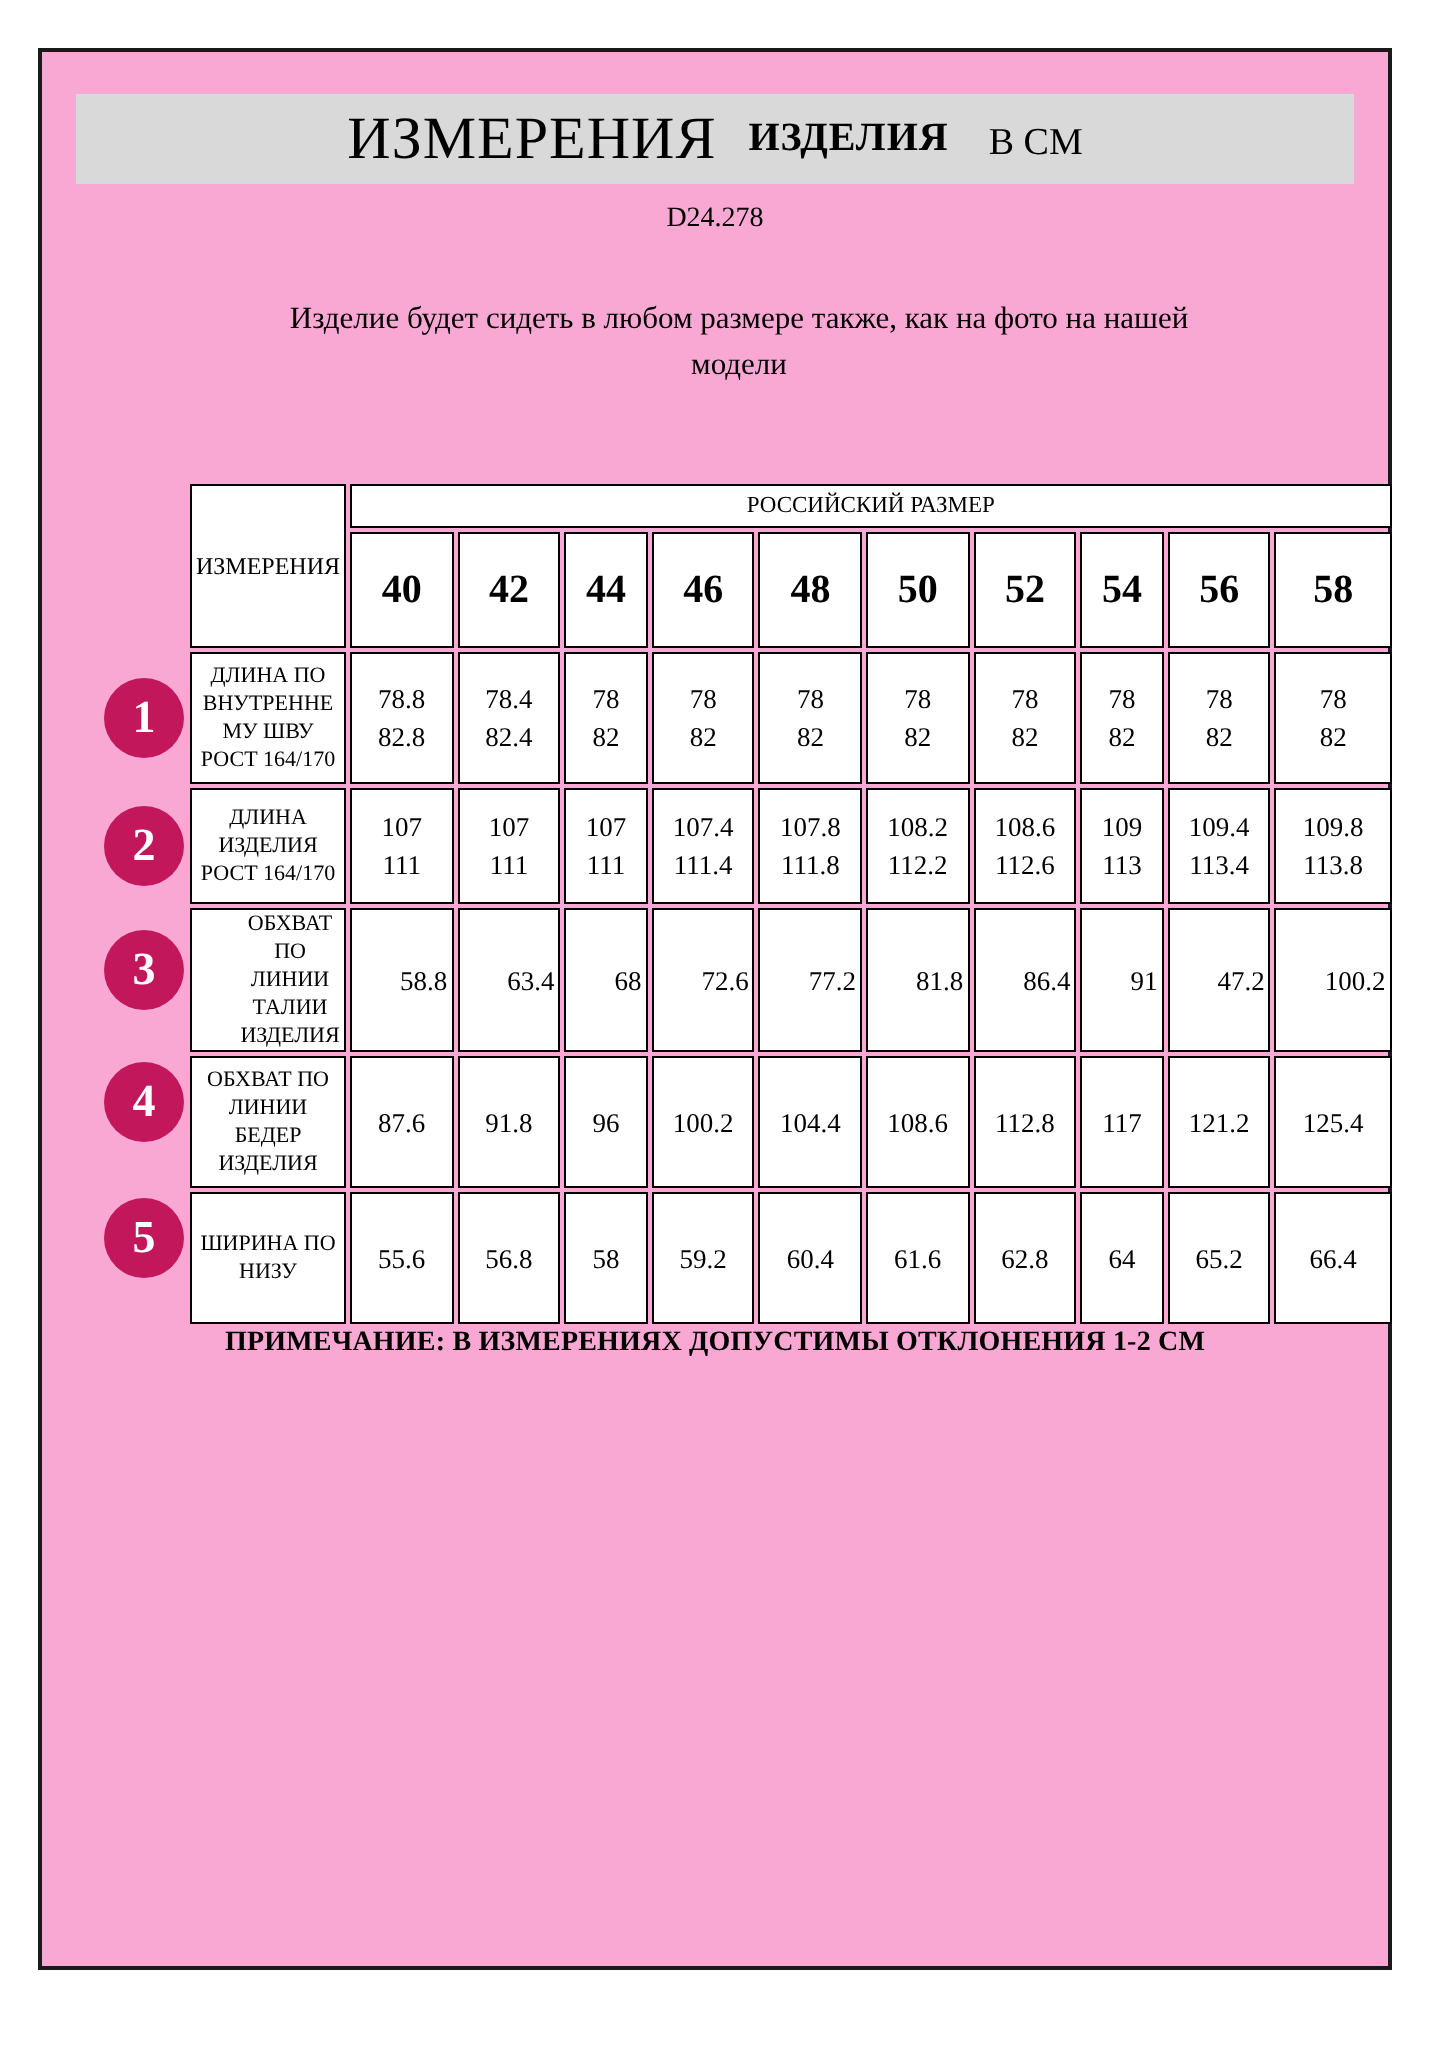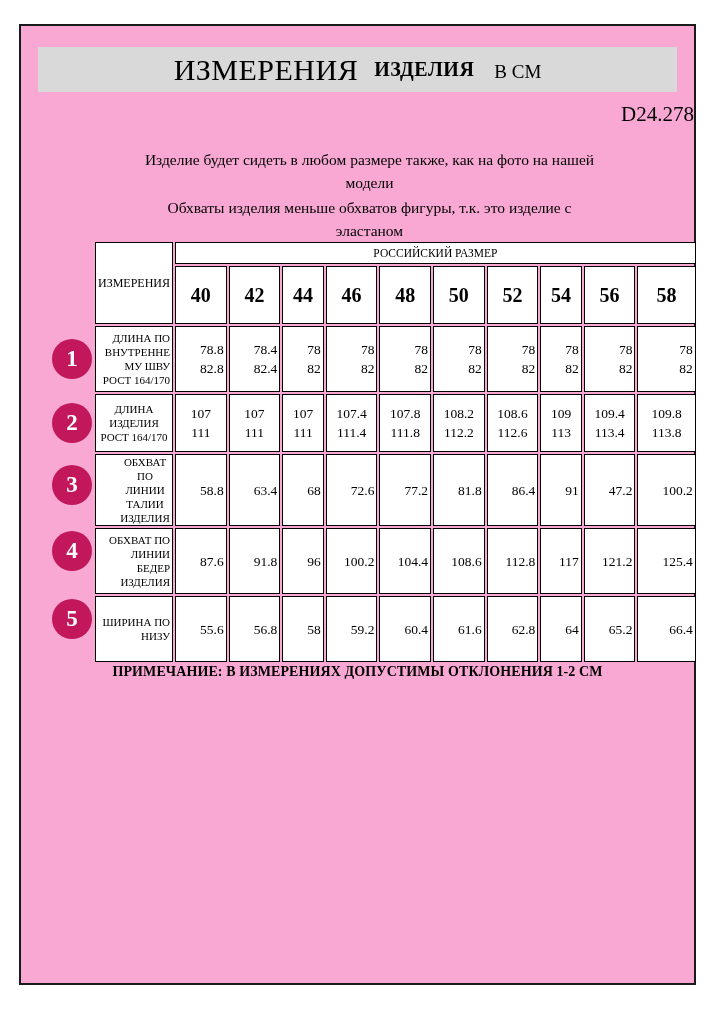--- a/index.html
+++ b/index.html
@@ -25,21 +25,21 @@
     width:639px;height:45px;
     background:#d9d9d9;
     display:flex;align-items:center;justify-content:center;
     white-space:nowrap;
   }
   .title-main{font-size:30px;font-weight:400;letter-spacing:.5px;}
   .title-bold{font-size:20px;font-weight:700;margin-left:16px;letter-spacing:.5px;}
   .title-units{font-size:19px;font-weight:400;margin-left:20px;padding-top:4px;}
   .product-code{
     position:absolute;top:76px;left:0;width:100%;
-    text-align:right;font-size:21px;font-weight:400;
+    text-align:center;font-size:14px;font-weight:400;
   }
   .intro{
     position:absolute;left:0;width:100%;
     margin:12px;text-align:center;
     font-size:15.5px;line-height:23px;
     white-space:pre-line;
   }
   .intro-1{top:110px;}
   .intro-2{top:158px;}
   .table-zone{
@@ -70,21 +70,21 @@
     padding:0 2px;
     background:#fff;
   }
   col.c-label{width:86px;}
   col.c-size{width:42px;}
   .corner-cell{font-size:12px;font-weight:400;}
   .group-cell{height:20px;font-size:11.5px;font-weight:400;}
   .size-cell{height:56px;font-size:20px;font-weight:700;}
   .label-cell{font-size:11px;line-height:14px;font-weight:400;}
   .val{font-size:13.5px;line-height:19px;white-space:pre-line;}
-  tr.h64 td{height:64px;text-align:right;}
+  tr.h64 td{height:64px;}
   tr.h56 td{height:56px;text-align:center;}
   tr.h60 td{height:60px;padding-left:24px;}
   .note{
     position:absolute;top:638px;left:0;width:100%;
     text-align:center;font-size:14px;font-weight:700;
     letter-spacing:.1px;
   }
 </style>
 </head>
 <body>
@@ -94,22 +94,20 @@
   <div class="title-bar" style="background: rgb(217, 217, 217);">
     <span class="title-main">ИЗМЕРЕНИЯ</span>
     <span class="title-bold">ИЗДЕЛИЯ</span>
     <span class="title-units">В СМ</span>
   </div>
 
   <div class="product-code">D24.278</div>
 
   <p class="intro intro-1">Изделие будет сидеть в любом размере также, как на фото на нашей
 модели</p>
-  <p class="intro intro-2">Обхваты изделия меньше обхватов фигуры, т.к. это изделие с
-эластаном</p>
 
   <div class="table-zone">
 
     <div class="badge badge-1" style="background: rgb(194, 24, 91);">1</div>
     <div class="badge badge-2" style="background: rgb(194, 24, 91);">2</div>
     <div class="badge badge-3" style="background: rgb(194, 24, 91);">3</div>
     <div class="badge badge-4" style="background: rgb(194, 24, 91);">4</div>
     <div class="badge badge-5" style="background: rgb(194, 24, 91);">5</div>
 
     <table class="size-table">

